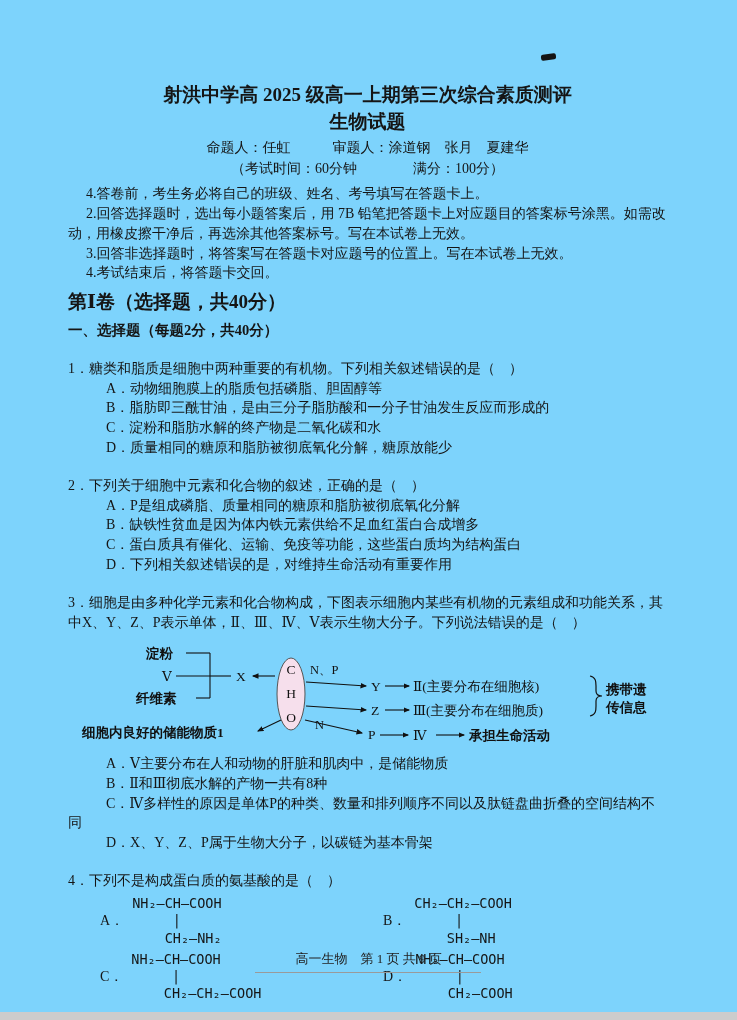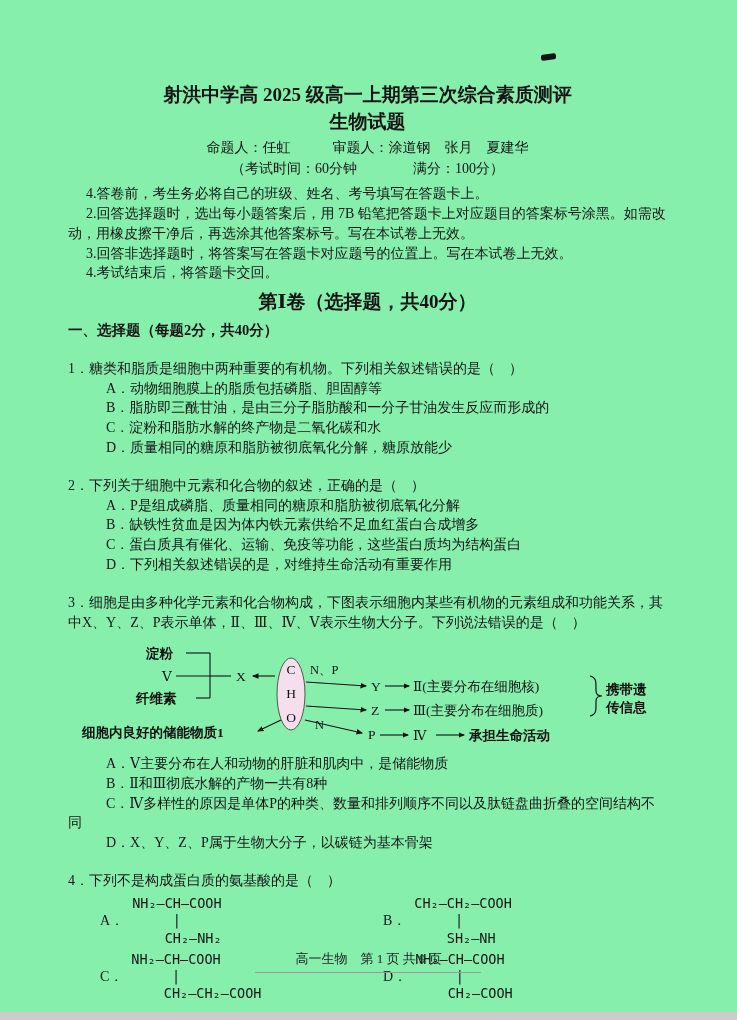--- a/index.html
+++ b/index.html
@@ -1,29 +1,29 @@
 <!DOCTYPE html>
 <html><head>
 <meta charset="utf-8">
 <style>
   * { box-sizing: border-box; }
   html,body { margin:0; padding:0; background:#ffffff; }
   .page {
     position:relative; width:737px; height:1020px; margin:0 auto;
-    background:#86efac; overflow:hidden;
+    background:#7dd3fc; overflow:hidden;
     font-family:"Liberation Serif","DejaVu Serif",serif; color:#151515;
   }
   .content { position:absolute; top:0; left:0; width:100%; padding:82px 70px 0 68px; }
   .h-title { margin:0; font-size:19px; font-weight:bold; text-align:center; line-height:1.35; }
   .h-sub   { margin:2px 0 4px; font-size:19px; font-weight:bold; text-align:center; line-height:1.3; }
   .meta { font-size:14px; text-align:center; line-height:1.45; }
   .notice { margin-top:5px; font-size:14px; line-height:1.42; }
   .notice p { margin:0; text-indent:18px; }
   .notice .nh { font-weight:bold; }
-  .part-title { margin:7px 0 5px; font-size:19px; font-weight:bold; text-align:center; line-height:1.3; }
+  .part-title { margin:7px 0 5px; font-size:19px; font-weight:bold; line-height:1.3; }
   .section-title { margin:0 0 2px; font-size:14.5px; font-weight:bold; line-height:1.4; }
   .question { margin-top:19px; }
   .stem, .option { margin:0; font-size:14px; line-height:1.4; }
   .option { text-indent:38px; }
   .diagram-wrap { margin:4px 0 2px 6px; }
   .dg-t { font-size:13.5px; }
   .dg-s { font-size:12.5px; }
   .dg-b { font-weight:bold; }
   .q4-structs { margin-top:3px; }
   .struct-row { display:flex; align-items:center; margin-top:4px; }

